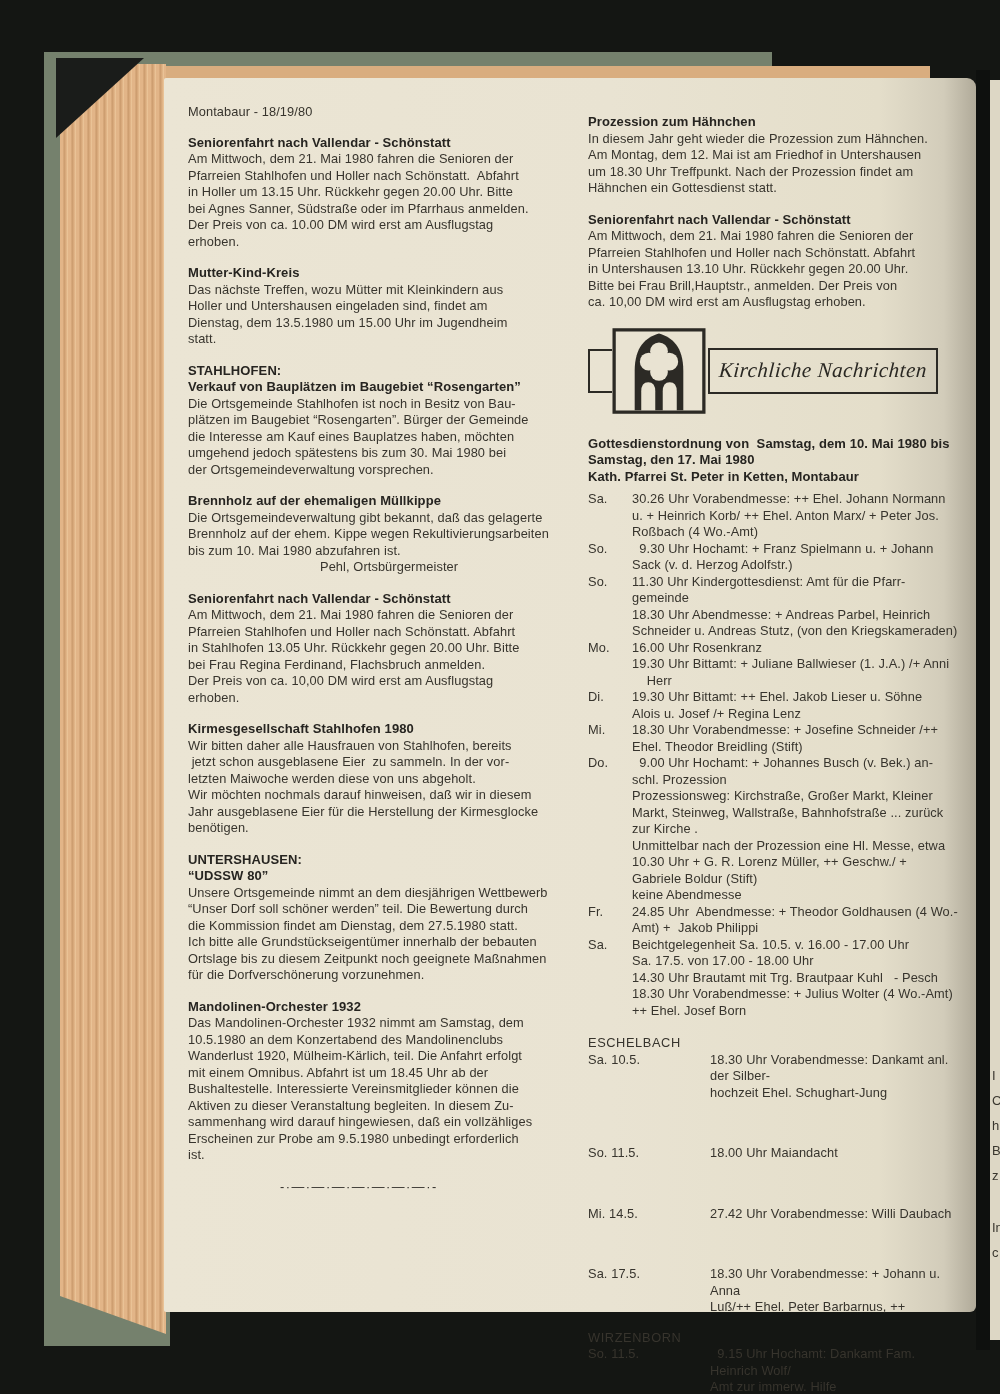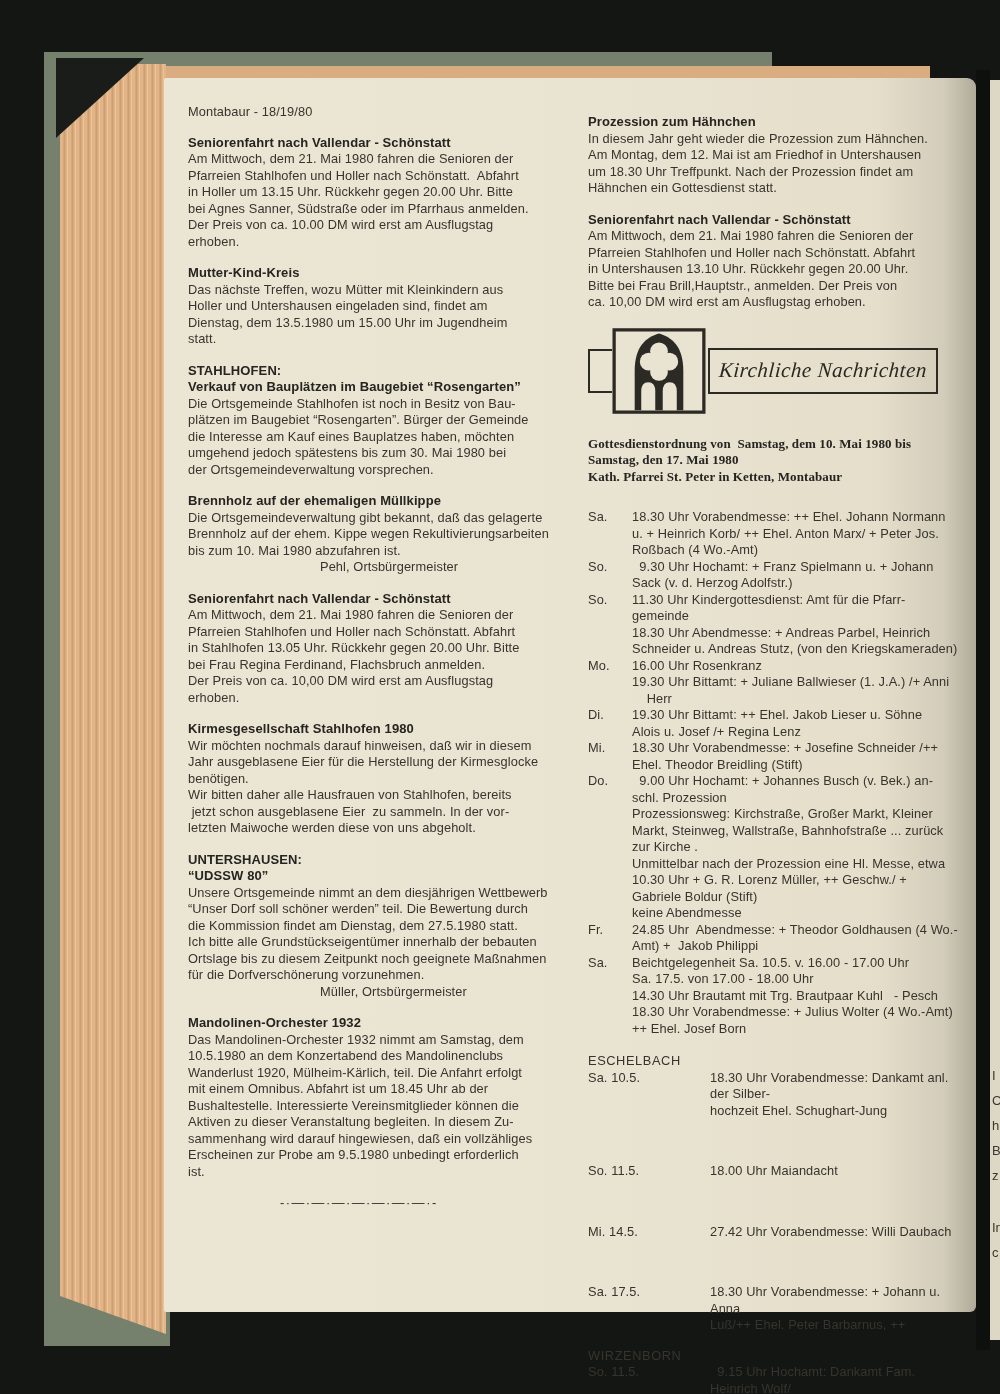--- a/index.html
+++ b/index.html
@@ -52,21 +52,21 @@
   .banner-box{
     height:42px;border:2.5px solid #2c2a25;flex:0 0 auto;width:226px;
     display:flex;align-items:center;justify-content:center;margin-left:2px;
   }
   .banner-text{
     font-family:"Liberation Serif","DejaVu Serif",serif;font-style:italic;
     font-size:21px;letter-spacing:0.5px;color:#2a2823;transform:skewX(-4deg);white-space:nowrap;
   }
 
   
-  .church-head{margin:0 0 24px 0;font-family:Liberation Serif, serif;}
+  .church-head{margin:0 0 6px 0;}
   .church-head h3{white-space:pre-wrap;}
   .sched{display:grid;grid-template-columns:44px 1fr;margin:0 0 16px 0;}
   .sched .day{white-space:pre;}
   .sched .txt{white-space:pre-wrap;}
   .place-title{margin:0;letter-spacing:0.6px;}
   .place{display:grid;grid-template-columns:78px 1fr;margin:0 0 14px 0;gap:44px;}
   .place .day{white-space:pre;}
   .place .txt{white-space:pre-wrap;}
 </style>
 </head>
@@ -125,38 +125,37 @@
       <p class="body">Am Mittwoch, dem 21. Mai 1980 fahren die Senioren der
 Pfarreien Stahlhofen und Holler nach Schönstatt. Abfahrt
 in Stahlhofen 13.05 Uhr. Rückkehr gegen 20.00 Uhr. Bitte
 bei Frau Regina Ferdinand, Flachsbruch anmelden.
 Der Preis von ca. 10,00 DM wird erst am Ausflugstag
 erhoben.</p>
     </div>
 
     <div class="sec">
       <h3>Kirmesgesellschaft Stahlhofen 1980</h3>
+      <p class="body">Wir bitten daher alle Hausfrauen von Stahlhofen, bereits
+ jetzt schon ausgeblasene Eier  zu sammeln. In der vor-
+letzten Maiwoche werden diese von uns abgeholt.</p>
       <p class="body">Wir möchten nochmals darauf hinweisen, daß wir in diesem
 Jahr ausgeblasene Eier für die Herstellung der Kirmesglocke
 benötigen.</p>
-      <p class="body">Wir bitten daher alle Hausfrauen von Stahlhofen, bereits
- jetzt schon ausgeblasene Eier  zu sammeln. In der vor-
-letzten Maiwoche werden diese von uns abgeholt.</p>
     </div>
 
     <div class="sec">
       <h3>UNTERSHAUSEN:</h3>
       <h3>“UDSSW 80”</h3>
       <p class="body">Unsere Ortsgemeinde nimmt an dem diesjährigen Wettbewerb
 “Unser Dorf soll schöner werden” teil. Die Bewertung durch
 die Kommission findet am Dienstag, dem 27.5.1980 statt.
 Ich bitte alle Grundstückseigentümer innerhalb der bebauten
 Ortslage bis zu diesem Zeitpunkt noch geeignete Maßnahmen
 für die Dorfverschönerung vorzunehmen.</p>
-      <p class="signature">Müller, Ortsbürgermeister</p>
     </div>
 
     <div class="sec">
       <h3>Mandolinen-Orchester 1932</h3>
       <p class="body">Das Mandolinen-Orchester 1932 nimmt am Samstag, dem
 10.5.1980 an dem Konzertabend des Mandolinenclubs
 Wanderlust 1920, Mülheim-Kärlich, teil. Die Anfahrt erfolgt
 mit einem Omnibus. Abfahrt ist um 18.45 Uhr ab der
 Bushaltestelle. Interessierte Vereinsmitglieder können die
 Aktiven zu dieser Veranstaltung begleiten. In diesem Zu-
@@ -210,21 +209,21 @@
     </div>
 
     <div class="church-head">
       <h3>Gottesdienstordnung von  Samstag, dem 10. Mai 1980 bis
 Samstag, den 17. Mai 1980</h3>
       <h3>Kath. Pfarrei St. Peter in Ketten, Montabaur</h3>
     </div>
 
     <div class="sched">
       <span class="day">Sa.</span>
-      <span class="txt">18.30 Uhr Vorabendmesse: ++ Ehel. Johann Normann
+      <span class="txt">30.26 Uhr Vorabendmesse: ++ Ehel. Johann Normann
 u. + Heinrich Korb/ ++ Ehel. Anton Marx/ + Peter Jos.
 Roßbach (4 Wo.-Amt)</span>
       <span class="day">So.</span>
       <span class="txt">  9.30 Uhr Hochamt: + Franz Spielmann u. + Johann
 Sack (v. d. Herzog Adolfstr.)</span>
       <span class="day">So.</span>
       <span class="txt">11.30 Uhr Kindergottesdienst: Amt für die Pfarr-
 gemeinde
 18.30 Uhr Abendmesse: + Andreas Parbel, Heinrich
 Schneider u. Andreas Stutz, (von den Kriegskameraden)</span>

